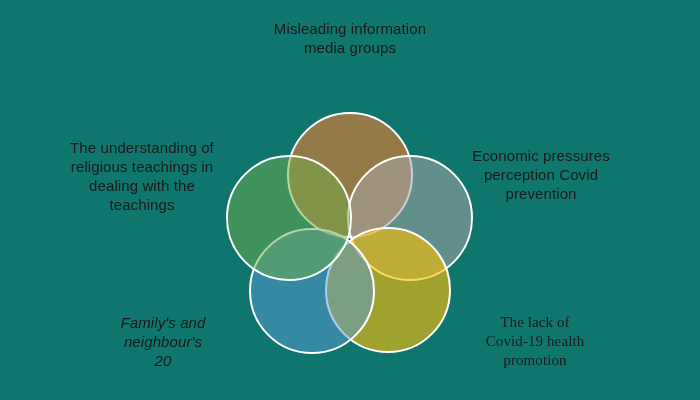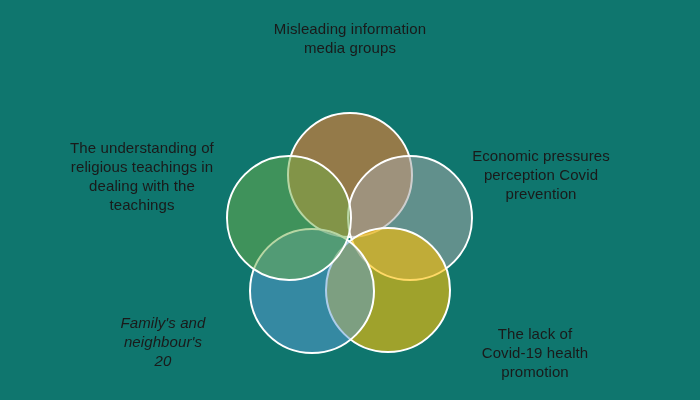--- a/index.html
+++ b/index.html
@@ -62,19 +62,19 @@
     <div class="line">perception Covid</div>
     <div class="line">prevention</div>
   </div>
 
   <div class="venn-label" style="left:73px; top:313px; width:180px;font-style:italic;">
     <div class="line">Family's and</div>
     <div class="line">neighbour's</div>
     <div class="line">20</div>
   </div>
 
-  <div class="venn-label" style="left:450px; top:324px; width:170px;">
+  <div class="venn-label" style="left:450px; top:313px; width:170px;font-family:Liberation Serif, serif;">
     <div class="line">The lack of</div>
     <div class="line">Covid-19 health</div>
     <div class="line">promotion</div>
   </div>
 
 </div>
 
 </body></html>

